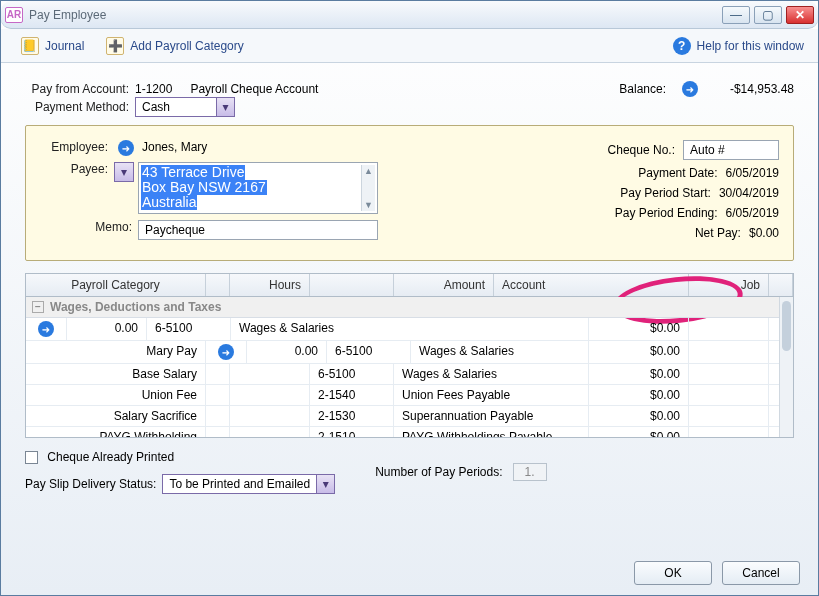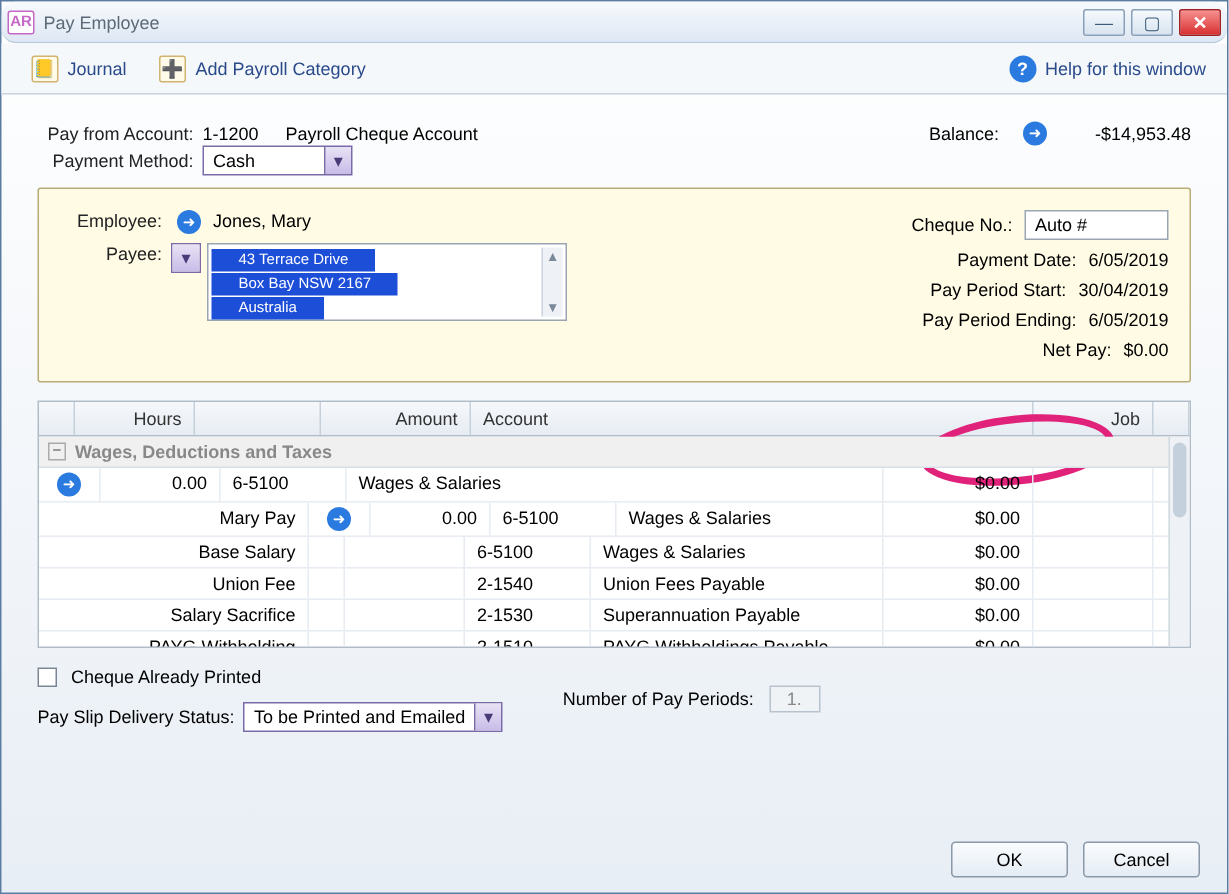--- a/index.html
+++ b/index.html
@@ -27,21 +27,21 @@
 .balance-row { display:flex; align-items:center;}
 .balance-row .br-left{ display:flex;align-items:center;}
 .balance-row .br-right{ margin-left:auto; display:flex; align-items:center; gap:12px;}
 .panel { border:1px solid #b8ac78; background:#fffbe4; padding:14px 14px 14px 14px; margin-top:0; border-radius:2px; position:relative;}
 .panel .prow{ display:flex; align-items:flex-start; margin-bottom:6px;}
 .panel .pcolL{ width:68%;}
 .panel .pcolR{ width:32%; display:flex; flex-direction:column; gap:6px; align-items:flex-end;}
 .textinp { border:1px solid #9aa5b2; background:#fff; height:20px; padding:0 6px; display:flex; align-items:center;}
 .multiline { border:1px solid #9aa5b2; background:#fff; padding:2px 2px 2px 2px; width:240px; height:52px; position:relative; display:flex;}
 .multiline .mtxt{ flex:1; }
-.multiline .mtxt .sel{ background:#1d4ed8; color:#fff; padding:0 18px; display:inline-block; font-size:10px; line-height:15px;}
+.multiline .mtxt .sel{ background:#3b82f6; color:#fff; padding:0 1px; display:inline-block; font-size:14px; line-height:15px;}
 .multiline .mscroll{ width:14px; background:#eef2f6; display:flex; flex-direction:column; justify-content:space-between; align-items:center; border-left:1px solid #ccd5de;}
 .multiline .mscroll .arr{ color:#7a8a9a; font-size:9px; line-height:12px;}
 .kvR{ display:flex; align-items:center; gap:8px; }
 .kvR .k{ width:112px; text-align:right;}
 .kvR .v{ }
 .highlight-oval { position:absolute; right:75px; top:214px; width:130px; height:46px; border:5px solid #e0227a; border-radius:50%; transform:rotate(-6deg); pointer-events:none;}
 .grid-wrap{ margin-top:12px; border:1px solid #b0bcc8; background:#fff;}
 .gridhead{ display:flex; background:linear-gradient(#f6f8fb,#e6ecf3); border-bottom:1px solid #b0bcc8;}
 .gridhead .gh{ border-right:1px solid #c6d0da; padding:4px 8px; color:#333; }
 .gh-cat{flex:0 0 180px; text-align:center;}
@@ -143,20 +143,26 @@
                 <span class="sel">43 Terrace Drive</span><br>
                 <span class="sel">Box Bay  NSW  2167</span><br>
                 <span class="sel">Australia</span>
               </div>
               <div class="mscroll">
                 <span class="arr">▲</span>
                 <span class="arr">▼</span>
               </div>
             </div>
           </div>
+          <div class="prow" style="margin-top:6px">
+            <span class="lbl" style="width:98px">Memo:</span>
+            <div class="textinp" style="width:240px">
+              <span>Paycheque</span>
+            </div>
+          </div>
         </div>
         <div class="pcolR">
           <div class="kvR">
             <span class="k">Cheque No.:</span>
             <div class="textinp" style="width:96px">
               <span>Auto #</span>
             </div>
           </div>
           <div class="kvR">
             <span class="k">Payment Date:</span>
@@ -175,20 +181,21 @@
             <span class="v">$0.00</span>
           </div>
         </div>
       </div>
     </div>
 
     <div class="highlight-oval"></div>
 
     <div class="grid-wrap">
       <div class="gridhead">
+        <div class="gh gh-cat">Payroll Category</div>
         <div class="gh gh-arrow"></div>
         <div class="gh gh-hours">Hours</div>
         <div class="gh gh-acc"></div>
         <div class="gh gh-amt">Amount</div>
         <div class="gh gh-accname">Account</div>
         <div class="gh gh-job">Job</div>
         <div class="gh gh-end"></div>
       </div>
       <div class="gridbody">
         <div class="gsection">

